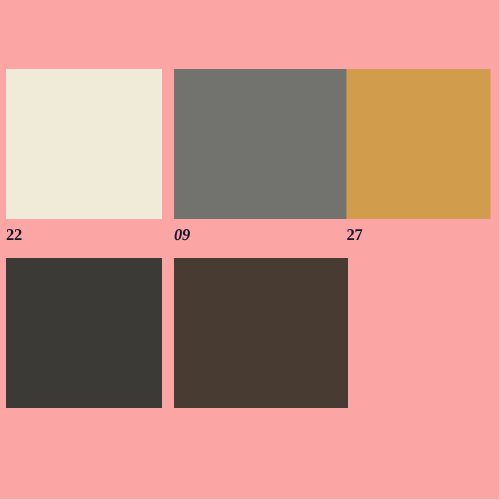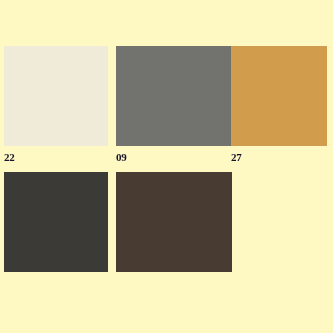--- a/index.html
+++ b/index.html
@@ -13,41 +13,41 @@
     height: 333px;
     overflow: hidden;
     font-family: "Liberation Serif", "DejaVu Serif", serif;
     -webkit-font-smoothing: antialiased;
   }
 
   #palette-sheet {
     position: relative;
     width: 333px;
     height: 333px;
-    background: #fef9c3;
+    background: #fca5a5;
     box-sizing: border-box;
   }
 
   .swatch-row {
     position: absolute;
     left: 0;
     width: 333px;
   }
 
   #swatch-row-1 { top: 46px; }
   #swatch-row-2 { top: 172px; }
 
   .swatch-cell {
     position: absolute;
     top: 0;
   }
 
   
   .col-1 { left: 4px;   width: 104px; }
-  .col-2 { left: 116px; width: 116px; }
+  .col-2 { left: 116px; width: 116px; font-style: italic; }
   .col-3 { left: 231px; width: 96px;  }
 
   .swatch-chip {
     width: 100%;
     height: 100px;
     display: block;
     border: 0;
     box-sizing: border-box;
   }
 

